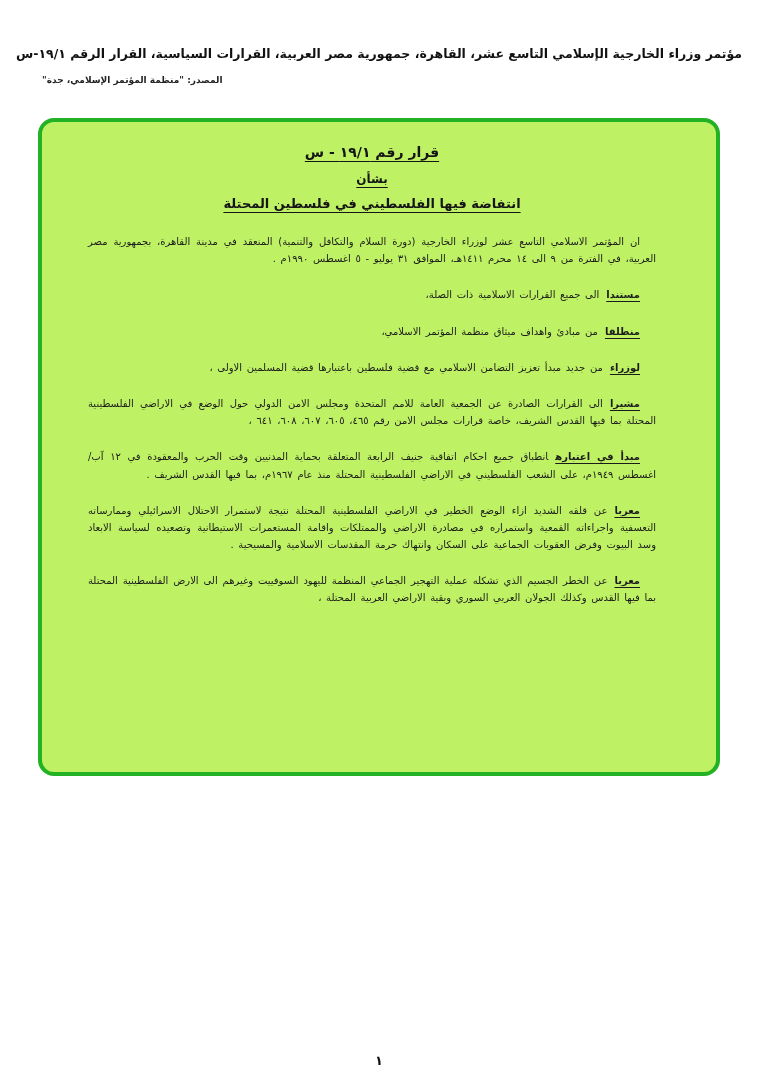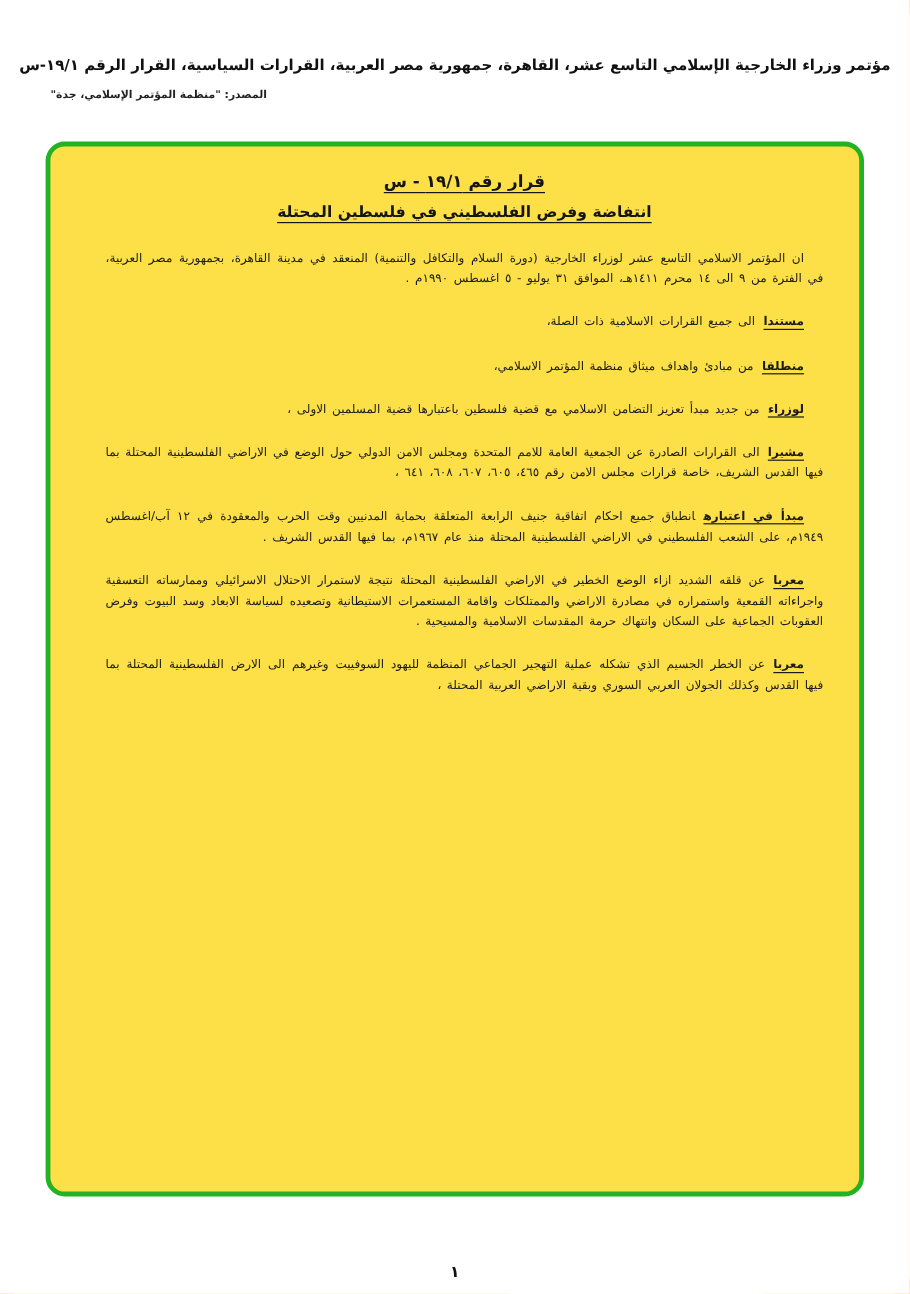--- a/index.html
+++ b/index.html
@@ -41,25 +41,25 @@
     font-size:9px;
     font-weight:bold;
     color:#222;
   }
   
   .frame{
     position:absolute;
     top:118px;
     left:38px;
     width:682px;
-    height:879px;
+    height:658px;
     border:4px solid var(--border-green);
     border-radius:16px;
-    padding:18px 30px 10px 46px;
-    background:#fde047;
+    padding:18px 60px 10px 46px;
+    background:#bef264;
   }
   
   .title{
     text-align:center;
     font-weight:bold;
     color:#151515;
     text-decoration:underline;
     text-underline-offset:4px;
   }
   .t1{
@@ -113,21 +113,22 @@
 <div class="page">
 
   <div class="header">
     <div class="h1">مؤتمر وزراء الخارجية الإسلامي التاسع عشر، القاهرة، جمهورية مصر العربية، القرارات السياسية، القرار الرقم ١٩/١-س</div>
     <div class="h2">المصدر: "منظمة المؤتمر الإسلامي، جدة"</div>
   </div>
 
   <div class="frame">
 
     <div class="title t1">قرار رقم ١٩/١ - س</div>
-    <div class="title t3">انتفاضة وفرض الفلسطيني في فلسطين المحتلة</div>
+    <div class="title t2">بشأن</div>
+    <div class="title t3">انتفاضة فيها الفلسطيني في فلسطين المحتلة</div>
 
     <p class="para"><span class="ptext">ان المؤتمر الاسلامي التاسع عشر لوزراء الخارجية (دورة السلام والتكافل والتنمية) المنعقد في مدينة القاهرة، بجمهورية مصر العربية، في الفترة من ٩ الى ١٤ محرم ١٤١١هـ، الموافق ٣١ يوليو - ٥ اغسطس ١٩٩٠م .</span></p>
 
     <p class="para"><span class="lead">مستندا</span><span class="ptext">الى جميع القرارات الاسلامية ذات الصلة،</span></p>
 
     <p class="para"><span class="lead">منطلقا</span><span class="ptext">من مبادئ واهداف ميثاق منظمة المؤتمر الاسلامي،</span></p>
 
     <p class="para"><span class="lead">لوزراء</span><span class="ptext">من جديد مبدأ تعزيز التضامن الاسلامي مع قضية فلسطين باعتبارها قضية المسلمين الاولى ،</span></p>
 
     <p class="para"><span class="lead">مشيرا</span><span class="ptext">الى القرارات الصادرة عن الجمعية العامة للامم المتحدة ومجلس الامن الدولي حول الوضع في الاراضي الفلسطينية المحتلة بما فيها القدس الشريف، خاصة قرارات مجلس الامن رقم ٤٦٥، ٦٠٥، ٦٠٧، ٦٠٨، ٦٤١ ،</span></p>

